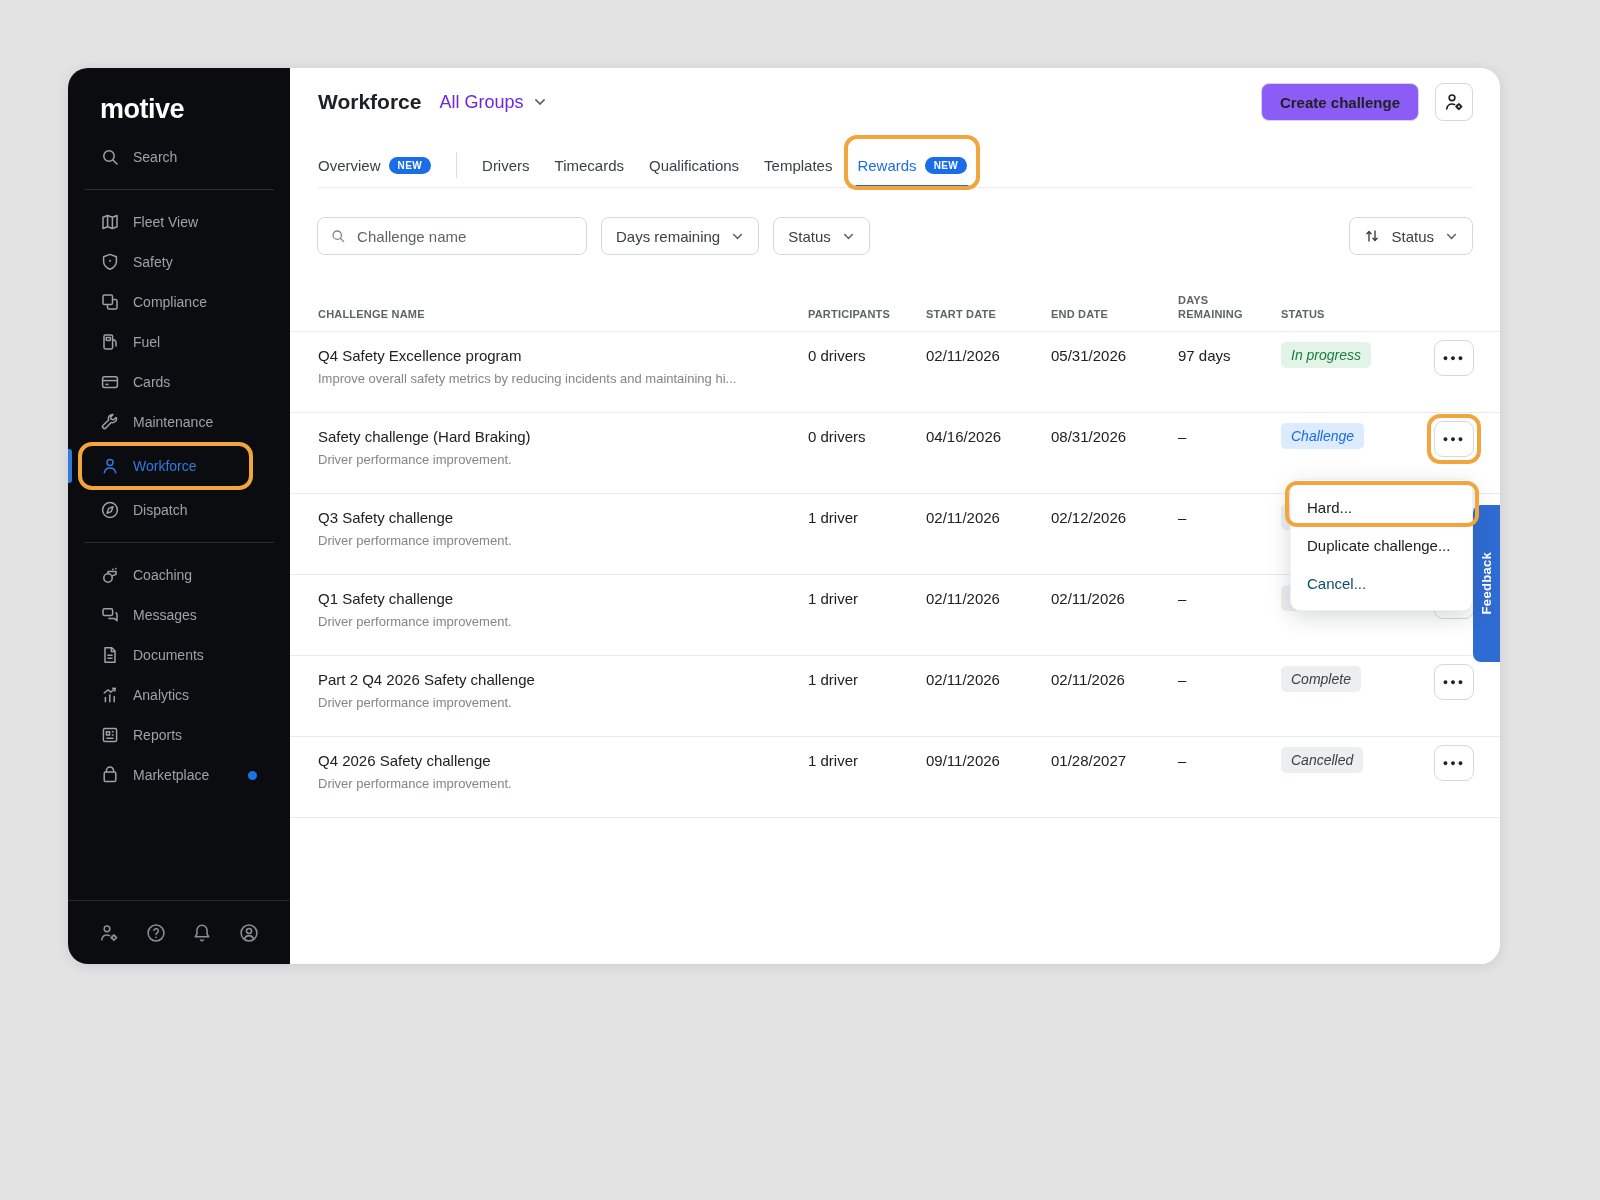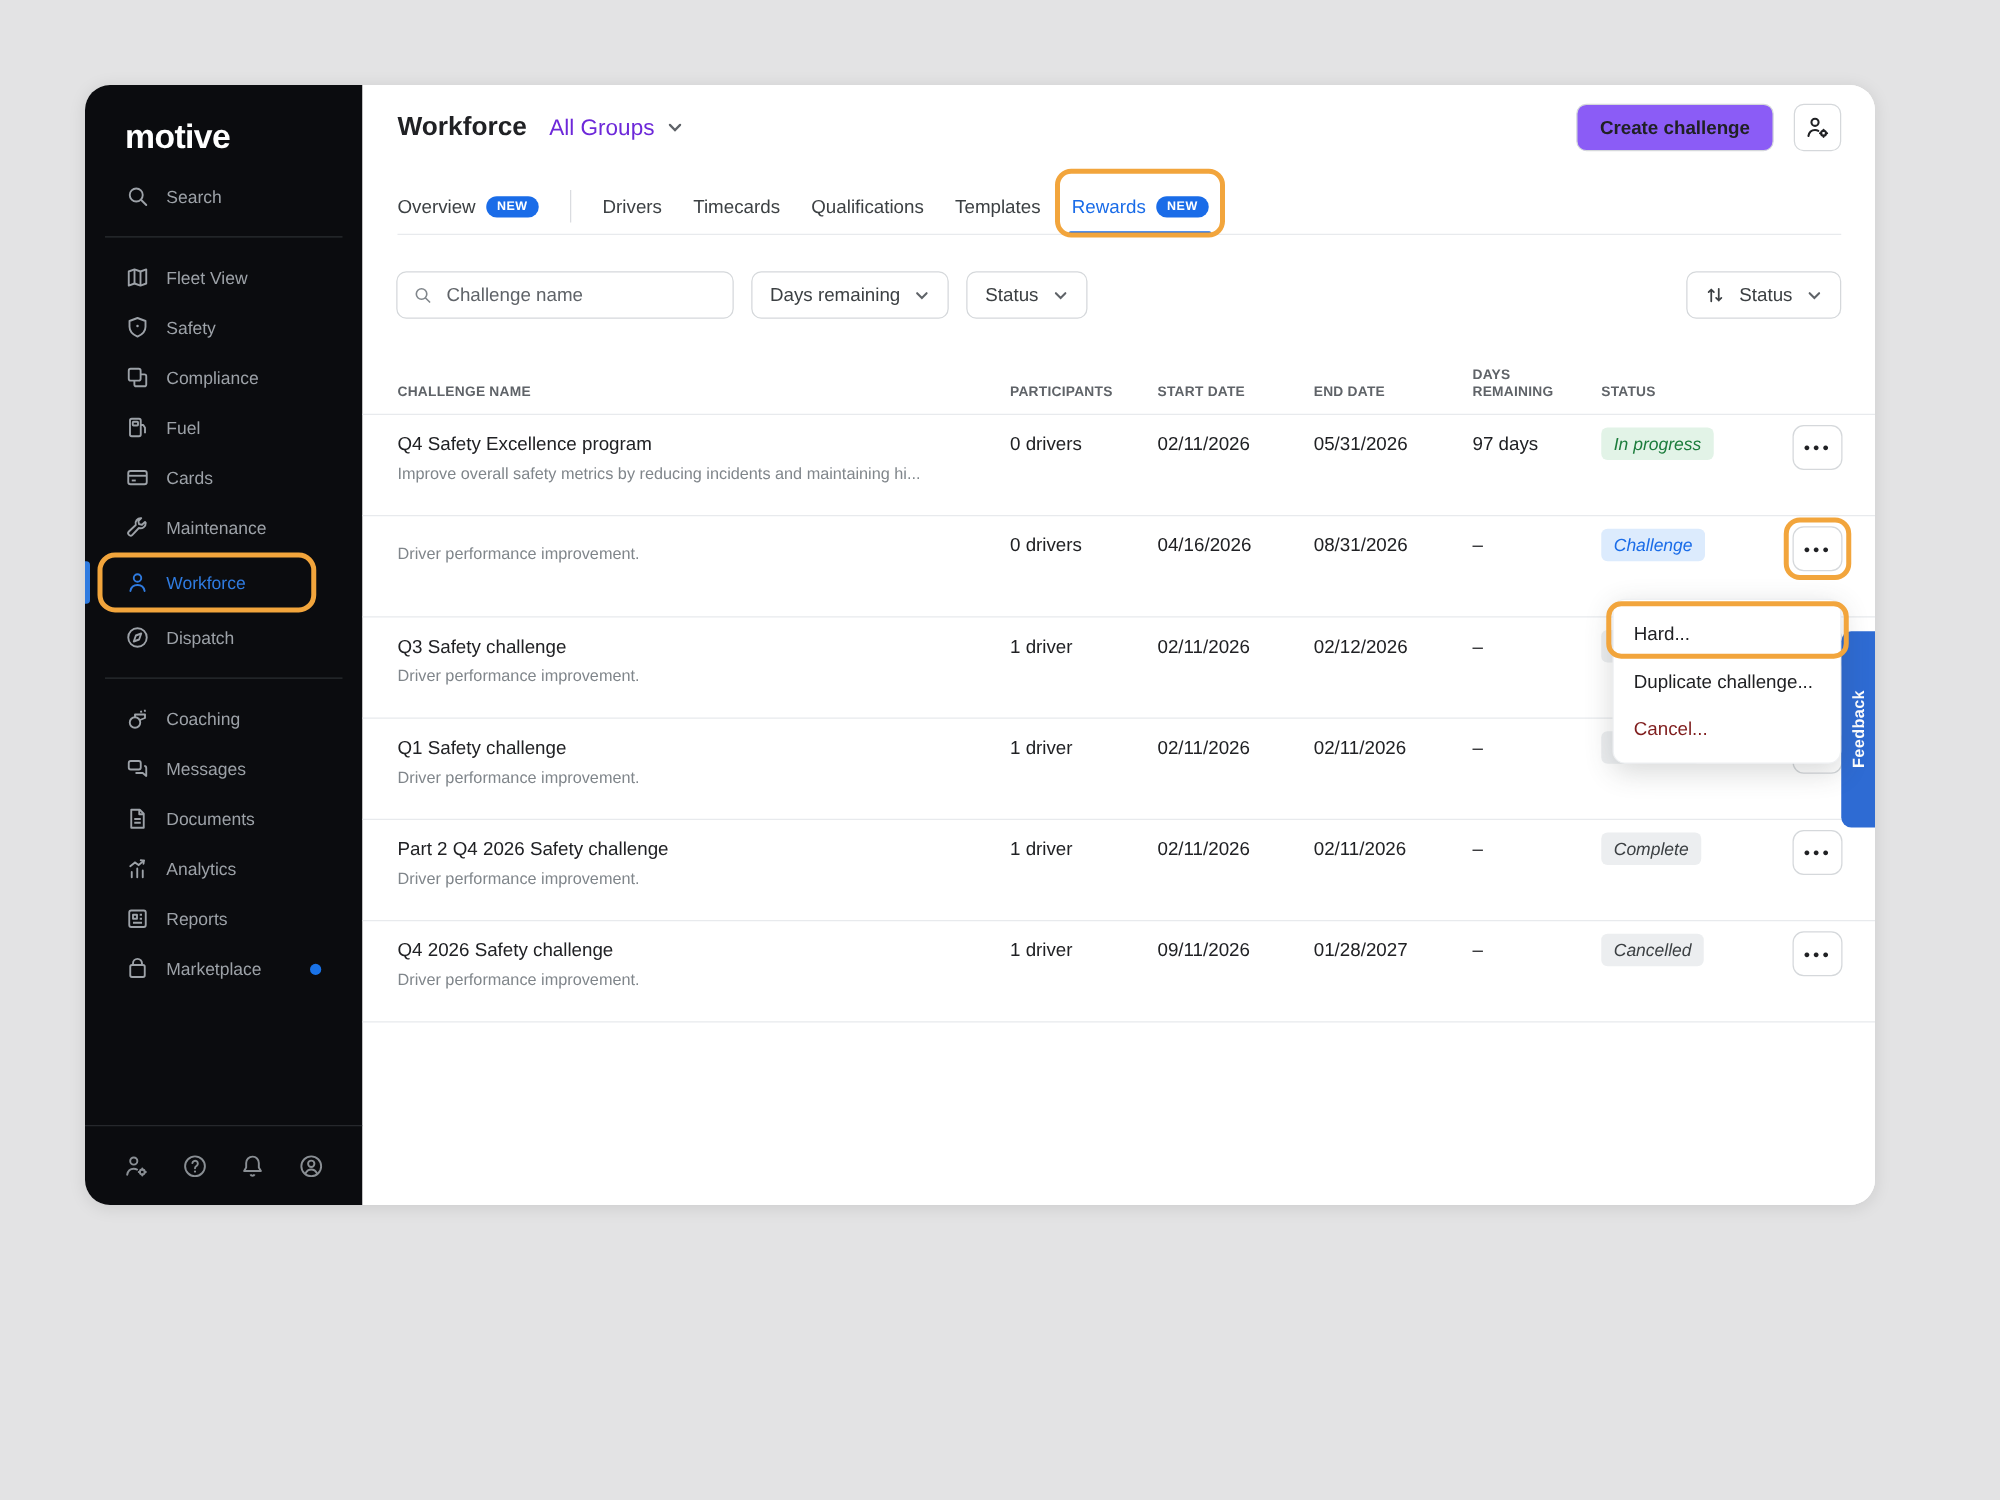--- a/index.html
+++ b/index.html
@@ -82,21 +82,21 @@
   .dots-btn span { font-size:9px; letter-spacing:2px; font-weight:bold; color:#202124; }
   .dots-btn.menu-hl::after { content:""; position:absolute; inset:-8px; border:4px solid #f2a53c;
                              border-radius:13px; pointer-events:none; }
 
   
   .ctx { position:absolute; left:1222px; top:411px; width:183px; background:#fff;
          border:1px solid #eef0f2; border-radius:10px; padding:8px 0;
          box-shadow:0 6px 22px rgba(60,64,67,.20); z-index:30; }
   .ctx-item { position:relative; height:38px; display:flex; align-items:center; padding:0 16px;
               font-size:15px; color:#202124; cursor:pointer; }
-  .ctx-item.danger { color:#7f1d1d; }
+  .ctx-item.danger { color:#0c4a6e; }
   .ctx-item.hl-ring::after { content:""; position:absolute; left:-6px; right:-7px; top:-7px; bottom:-1px;
                              border:4px solid #f2a53c; border-radius:12px; pointer-events:none; }
 
   
   .feedback { position:absolute; right:0; top:437px; width:27px; height:157px; background:#2e6bd3;
               border-radius:8px 0 0 8px; display:flex; align-items:center; justify-content:center;
               z-index:25; cursor:pointer; }
   .feedback span { writing-mode:vertical-rl; transform:rotate(180deg); color:#fff;
                    font-size:13px; font-weight:bold; letter-spacing:.3px; }
 </style>
@@ -366,20 +366,21 @@
           <div class="c-badge"><span class="badge b-green">In progress</span></div>
           <div class="c-dots">
               <span class="dots-btn">
                 <span>●●●</span>
               </span>
             </div>
         </div>
 
         <div class="t-grid t-row">
           <div class="c-name">
+            <div class="nm">Safety challenge (Hard Braking)</div>
             <div class="ds">Driver performance improvement.</div>
           </div>
           <div>0 drivers</div>
           <div>04/16/2026</div>
           <div>08/31/2026</div>
           <div>–</div>
           <div class="c-badge"><span class="badge b-blue">Challenge</span></div>
           <div class="c-dots">
               <span class="dots-btn menu-hl">
                 <span>●●●</span>

